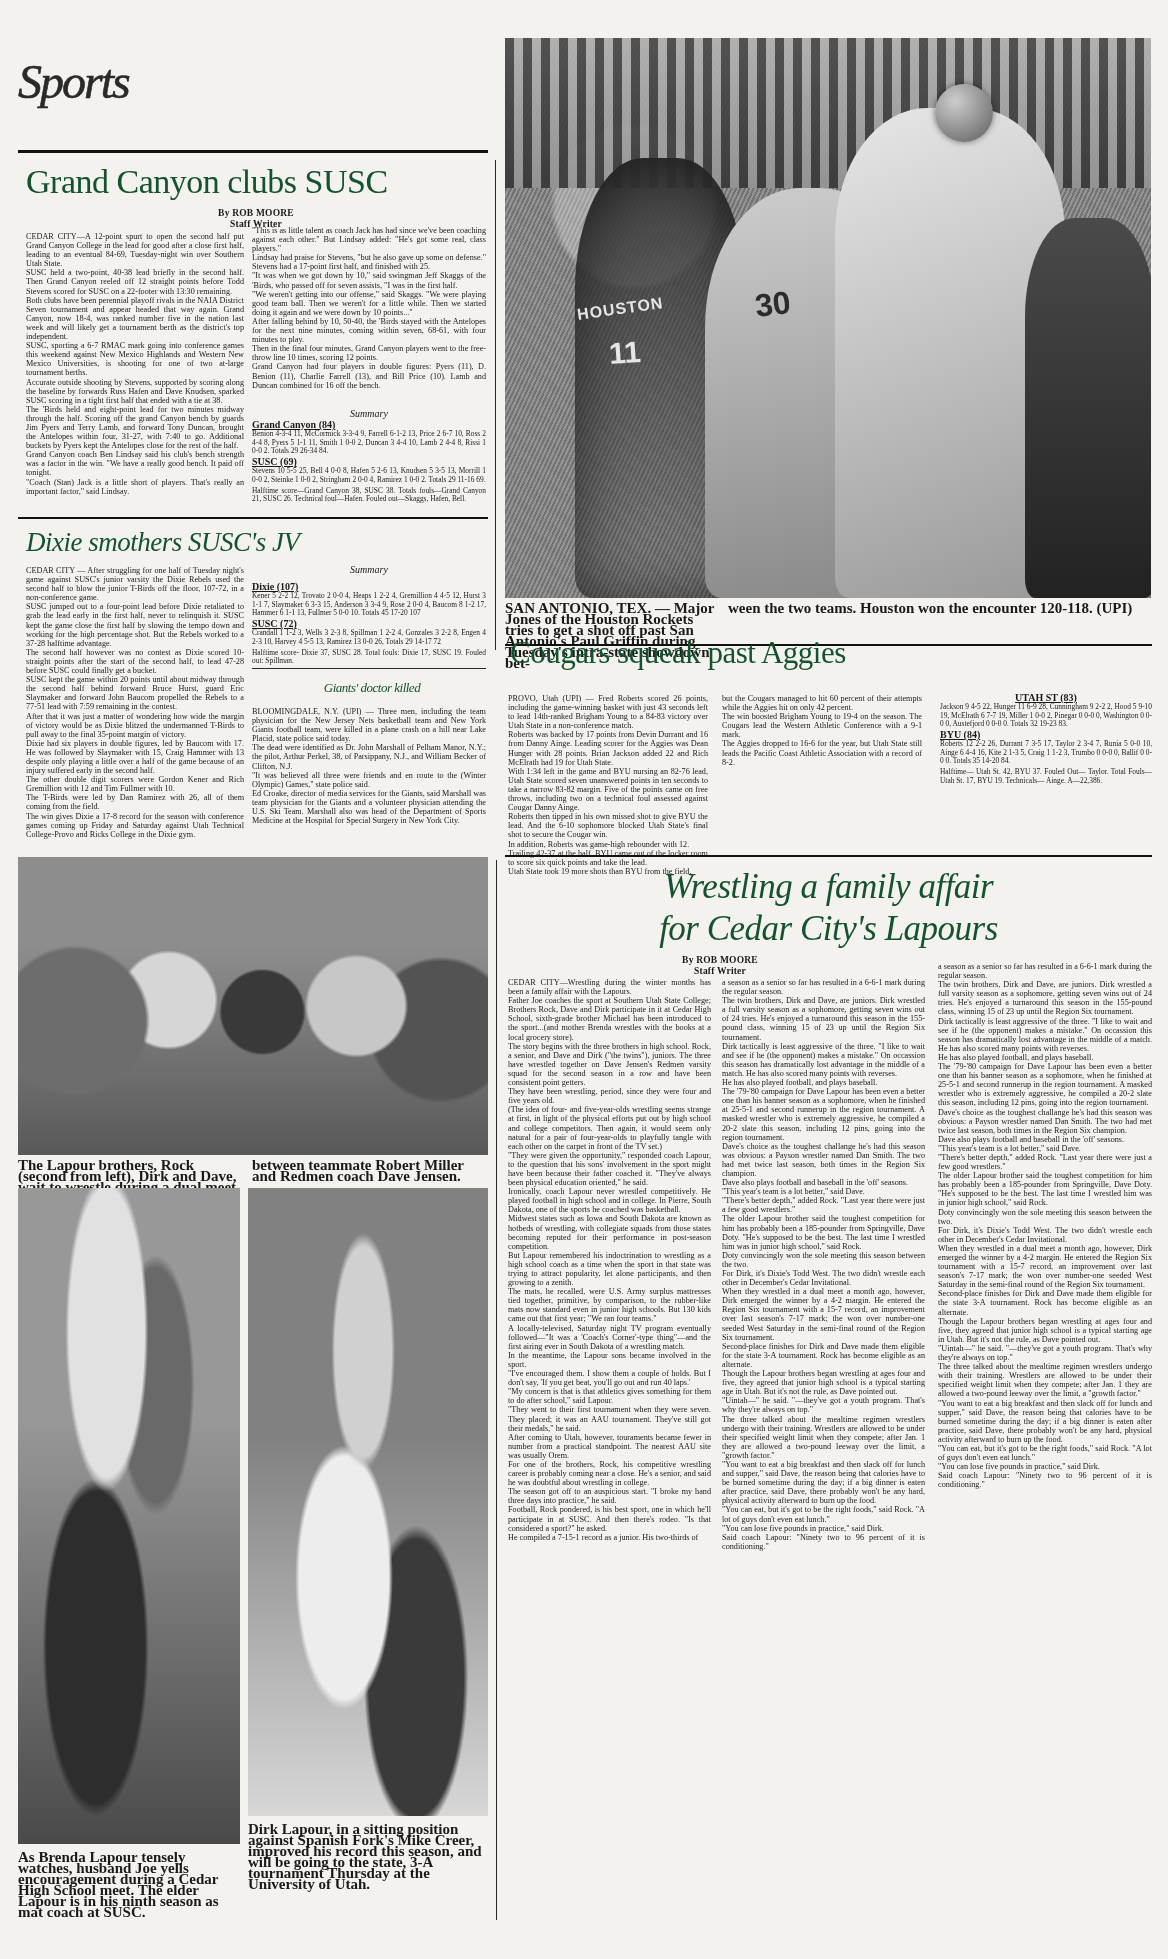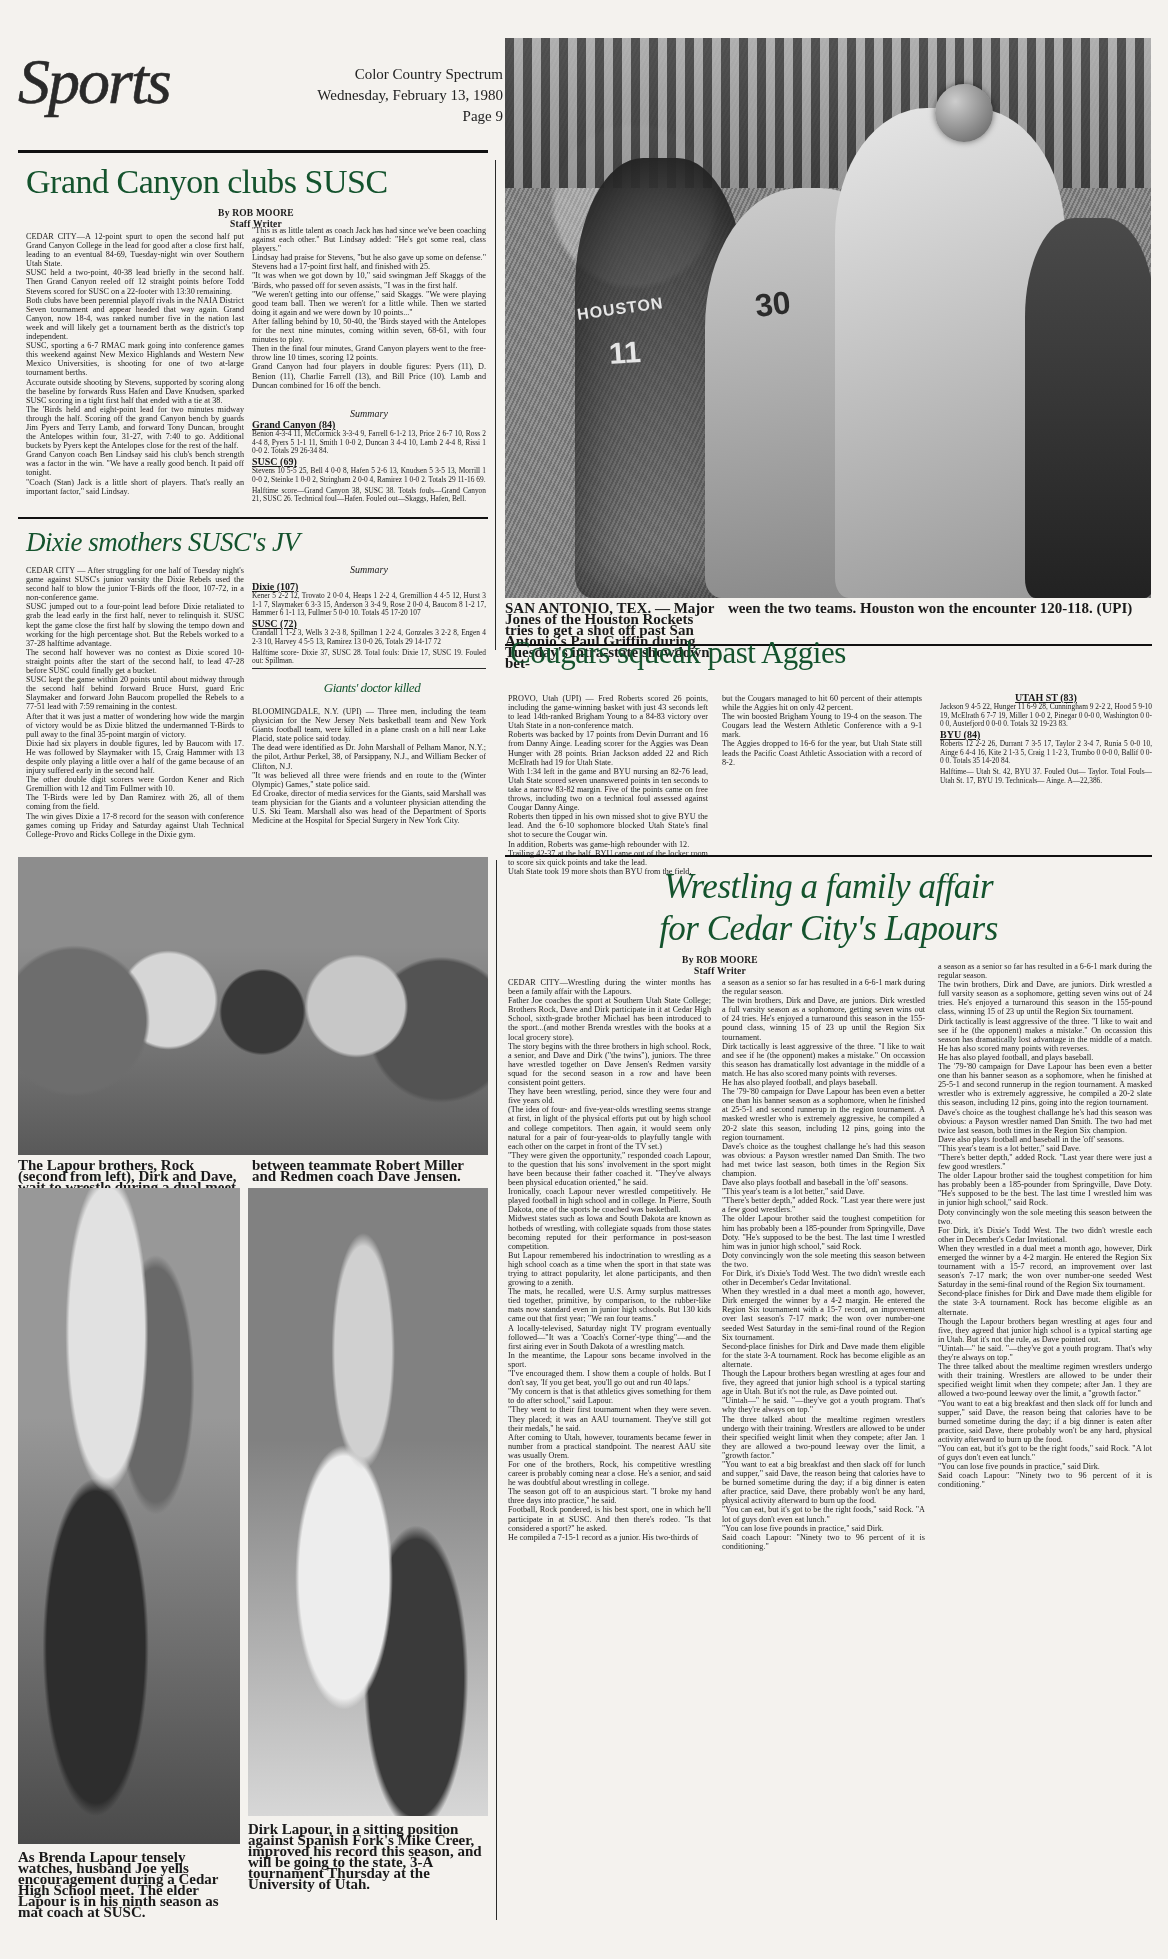--- a/index.html
+++ b/index.html
@@ -15,21 +15,21 @@
     position:absolute; inset:0;
     padding:0;
   }
 
   
   .masthead {
     position:absolute; left:18px; top:44px; width:470px; height:100px;
   }
   .masthead-title {
     font-family:"Liberation Serif", serif;
-    font-size:64px; line-height:76px;
+    font-size:48px; line-height:76px;
     font-style:italic; font-weight:400;
     letter-spacing:-2px;
     color:#2a2a2a;
     -webkit-text-stroke:0.6px #2a2a2a;
   }
   .masthead-meta {
     position:absolute; left:270px; top:20px; width:215px;
     text-align:right;
     font-size:15px; line-height:21px;
     color:#222;
@@ -82,25 +82,20 @@
   .vrule { position:absolute; width:1px; background:#2a2a2a; }
   .hrule { position:absolute; height:1px; background:#2a2a2a; }
 </style>
 </head>
 <body>
 
 <div class="page">
 
   <div class="masthead">
     <div class="masthead-title">Sports</div>
-    <div class="masthead-meta">
-      <div>Color Country Spectrum</div>
-      <div>Wednesday, February 13, 1980</div>
-      <div>Page 9</div>
-    </div>
   </div>
   <div class="rule-thick" style="left:18px; top:150px; width:470px; height:3px;"></div>
 
   <div class="hl" style="position:absolute; left:26px; top:164px; width:460px; font-size:34px; line-height:36px;">Grand Canyon clubs SUSC</div>
 
   <div class="byline" style="position:absolute; left:26px; top:208px; width:460px;">
     <div>By ROB MOORE</div>
     <div>Staff Writer</div>
   </div>
 

